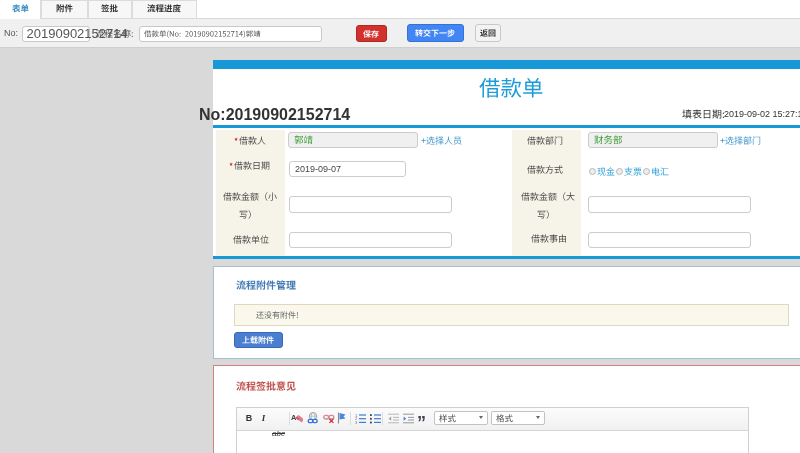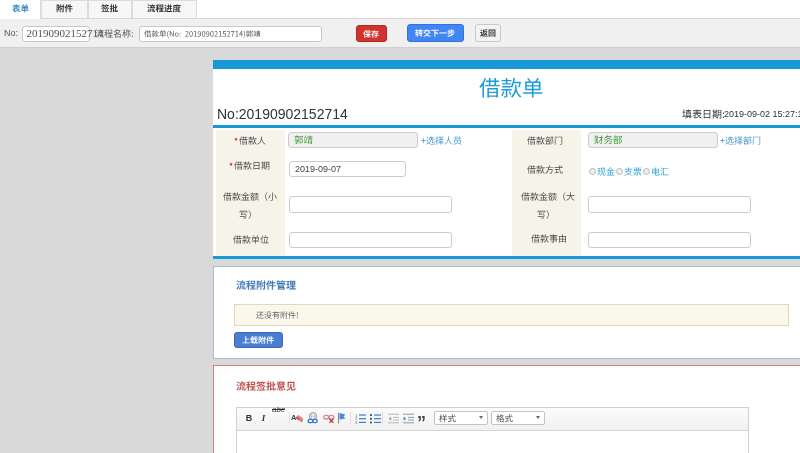--- a/index.html
+++ b/index.html
@@ -27,21 +27,21 @@
     </svg></div>
 <div style="position:absolute;left:147.2px;top:4.4px;line-height:0;z-index:3"><svg width="34.0" height="10.6" style="overflow:visible" fill="#333333">
       <path transform="translate(0.00,7.48) scale(0.008500,-0.008500)" d="M565 356V-46H670V356ZM395 356V264C395 179 382 74 267 -6C294 -23 334 -60 351 -84C487 13 503 151 503 260V356ZM732 356V59C732 -8 739 -30 756 -47C773 -64 800 -72 824 -72C838 -72 860 -72 876 -72C894 -72 917 -67 931 -58C947 -49 957 -34 964 -13C971 7 975 59 977 104C950 114 914 131 896 149C895 104 894 68 892 52C890 37 888 30 885 26C882 24 877 23 872 23C867 23 860 23 856 23C852 23 847 25 846 28C843 31 842 41 842 56V356ZM72 750C135 720 215 669 252 632L322 729C282 766 200 811 138 838ZM31 473C96 446 179 399 218 364L285 464C242 498 158 540 94 564ZM49 3 150 -78C211 20 274 134 327 239L239 319C179 203 102 78 49 3ZM550 825C563 796 576 761 585 729H324V622H495C462 580 427 537 412 523C390 504 355 496 332 491C340 466 356 409 360 380C398 394 451 399 828 426C845 402 859 380 869 361L965 423C933 477 865 559 810 622H948V729H710C698 766 679 814 661 851ZM708 581 758 520 540 508C569 544 600 584 629 622H776Z"></path>
       <path transform="translate(8.50,7.48) scale(0.008500,-0.008500)" d="M570 711H804V573H570ZM459 812V472H920V812ZM451 226V125H626V37H388V-68H969V37H746V125H923V226H746V309H947V412H427V309H626V226ZM340 839C263 805 140 775 29 757C42 732 57 692 63 665C102 670 143 677 185 684V568H41V457H169C133 360 76 252 20 187C39 157 65 107 76 73C115 123 153 194 185 271V-89H301V303C325 266 349 227 361 201L430 296C411 318 328 405 301 427V457H408V568H301V710C344 720 385 733 421 747Z"></path>
       <path transform="translate(17.00,7.48) scale(0.008500,-0.008500)" d="M60 764C114 713 183 640 213 594L305 670C272 715 200 784 146 831ZM698 822V678H584V823H466V678H340V562H466V498C466 474 466 449 464 423H332V308H445C428 251 398 196 345 152C370 136 418 91 435 68C509 130 548 218 567 308H698V83H817V308H952V423H817V562H932V678H817V822ZM584 562H698V423H582C583 449 584 473 584 497ZM277 486H43V375H159V130C117 111 69 74 23 26L103 -88C139 -29 183 37 213 37C236 37 270 6 316 -19C389 -59 475 -70 601 -70C704 -70 870 -64 941 -60C942 -26 962 33 975 65C875 50 712 42 606 42C494 42 402 47 334 86C311 98 292 110 277 120Z"></path>
       <path transform="translate(25.50,7.48) scale(0.008500,-0.008500)" d="M386 629V563H251V468H386V311H800V468H945V563H800V629H683V563H499V629ZM683 468V402H499V468ZM714 178C678 145 633 118 582 96C529 119 485 146 450 178ZM258 271V178H367L325 162C360 120 400 83 447 52C373 35 293 23 209 17C227 -9 249 -54 258 -83C372 -70 481 -49 576 -15C670 -53 779 -77 902 -89C917 -58 947 -10 972 15C880 21 795 33 718 52C793 98 854 159 896 238L821 276L800 271ZM463 830C472 810 480 786 487 763H111V496C111 343 105 118 24 -36C55 -45 110 -70 134 -88C218 76 230 328 230 496V652H955V763H623C613 794 599 829 585 857Z"></path>
     </svg></div>
 <div style="position:absolute;left:0px;top:19px;width:800px;height:29px;background:#f0f0f0;border-bottom:1px solid #cfcfcf;box-sizing:border-box;"></div>
 <div style="position:absolute;top:26.8px;font-size:9px;color:#555;font-weight:normal;line-height:13.5px;white-space:pre;z-index:5;left:4px;">No:</div>
 <div style="position:absolute;left:22px;top:26px;width:68px;height:15.5px;background:#fff;border:1px solid #c8c8c8;border-radius:3px;box-sizing:border-box;"></div>
-<div style="position:absolute;top:27.9px;font-size:11px;color:#555;font-weight:normal;line-height:11.2px;white-space:pre;z-index:6;left:26.5px;font-family:Liberation Serif, serif;">20190902152714</div>
+<div style="position:absolute;top:27.9px;font-size:13px;color:#555;font-weight:normal;line-height:11.2px;white-space:pre;z-index:6;left:26.5px;">20190902152714</div>
 <div style="position:absolute;left:95.0px;top:29.0px;line-height:0;z-index:5"><svg width="38.5" height="11.2" style="overflow:visible" fill="#555">
       <path transform="translate(0.00,7.92) scale(0.009000,-0.009000)" d="M577 361V-37H644V361ZM400 362V259C400 167 387 56 264 -28C281 -39 306 -62 317 -77C452 19 468 148 468 257V362ZM755 362V44C755 -16 760 -32 775 -46C788 -58 810 -63 830 -63C840 -63 867 -63 879 -63C896 -63 916 -59 927 -52C941 -44 949 -32 954 -13C959 5 962 58 964 102C946 108 924 118 911 130C910 82 909 46 907 29C905 13 902 6 897 2C892 -1 884 -2 875 -2C867 -2 854 -2 847 -2C840 -2 834 -1 831 2C826 7 825 17 825 37V362ZM85 774C145 738 219 684 255 645L300 704C264 742 189 794 129 827ZM40 499C104 470 183 423 222 388L264 450C224 484 144 528 80 554ZM65 -16 128 -67C187 26 257 151 310 257L256 306C198 193 119 61 65 -16ZM559 823C575 789 591 746 603 710H318V642H515C473 588 416 517 397 499C378 482 349 475 330 471C336 454 346 417 350 399C379 410 425 414 837 442C857 415 874 390 886 369L947 409C910 468 833 560 770 627L714 593C738 566 765 534 790 503L476 485C515 530 562 592 600 642H945V710H680C669 748 648 799 627 840Z"></path>
       <path transform="translate(9.00,7.92) scale(0.009000,-0.009000)" d="M532 733H834V549H532ZM462 798V484H907V798ZM448 209V144H644V13H381V-53H963V13H718V144H919V209H718V330H941V396H425V330H644V209ZM361 826C287 792 155 763 43 744C52 728 62 703 65 687C112 693 162 702 212 712V558H49V488H202C162 373 93 243 28 172C41 154 59 124 67 103C118 165 171 264 212 365V-78H286V353C320 311 360 257 377 229L422 288C402 311 315 401 286 426V488H411V558H286V729C333 740 377 753 413 768Z"></path>
       <path transform="translate(18.00,7.92) scale(0.009000,-0.009000)" d="M263 529C314 494 373 446 417 406C300 344 171 299 47 273C61 256 79 224 86 204C141 217 197 233 252 253V-79H327V-27H773V-79H849V340H451C617 429 762 553 844 713L794 744L781 740H427C451 768 473 797 492 826L406 843C347 747 233 636 69 559C87 546 111 519 122 501C217 550 296 609 361 671H733C674 583 587 508 487 445C440 486 374 536 321 572ZM773 42H327V271H773Z"></path>
       <path transform="translate(27.00,7.92) scale(0.009000,-0.009000)" d="M512 450C489 325 449 200 392 120C409 111 440 92 453 81C510 168 555 301 582 437ZM782 440C826 331 868 185 882 91L952 113C936 207 894 349 848 460ZM532 838C509 710 467 583 408 496V553H279V731C327 743 372 757 409 772L364 831C292 799 168 770 63 752C71 735 81 710 84 694C124 700 167 707 209 715V553H54V483H200C162 368 94 238 33 167C45 150 63 121 70 103C119 164 169 262 209 362V-81H279V370C311 326 349 270 365 241L409 300C390 325 308 416 279 445V483H398L394 477C412 468 444 449 458 438C494 491 527 560 553 637H653V12C653 -1 649 -5 636 -5C623 -6 579 -6 532 -5C543 -24 554 -56 559 -76C621 -76 664 -74 691 -63C718 -51 728 -30 728 12V637H863C848 601 828 561 810 526L877 510C904 567 934 635 958 697L909 711L898 707H576C586 745 596 784 604 824Z"></path>
       <path transform="translate(36.00,7.92) scale(0.009000,-0.009000)" d="M139 390C175 390 205 418 205 460C205 501 175 530 139 530C102 530 73 501 73 460C73 418 102 390 139 390ZM139 -13C175 -13 205 15 205 56C205 98 175 126 139 126C102 126 73 98 73 56C73 15 102 -13 139 -13Z"></path>
     </svg></div>
 <div style="position:absolute;left:139px;top:26px;width:183px;height:15.5px;background:#fff;border:1px solid #c8c8c8;border-radius:3px;box-sizing:border-box;"></div>
 <div style="position:absolute;left:143.5px;top:30.1px;line-height:0;z-index:6"><svg width="116.6" height="9.4" style="overflow:visible" fill="#555">
       <path transform="translate(0.00,6.60) scale(0.007500,-0.007500)" d="M718 831V714H532V831H459V714H325V649H459V512H284V444H968V512H792V649H933V714H792V831ZM532 649H718V512H532ZM462 134H805V25H462ZM462 194V299H805V194ZM390 363V-83H462V-38H805V-79H880V363ZM264 836C208 684 115 534 16 437C30 420 51 381 58 363C93 399 127 441 160 487V-78H232V600C271 669 307 742 335 815Z"></path>
@@ -88,21 +88,21 @@
       <path transform="translate(8.00,7.04) scale(0.008000,-0.008000)" d="M405 471H581V297H405ZM292 576V193H702V576ZM71 816V-89H196V-35H799V-89H930V816ZM196 77V693H799V77Z"></path>
     </svg></div>
 <div style="position:absolute;left:212.5px;top:59.5px;width:598px;height:9px;background:#1699d6;"></div>
 <div style="position:absolute;left:212.5px;top:68.5px;width:598px;height:190px;background:#fff;"></div>
 <div style="position:absolute;left:212.5px;top:255.5px;width:598px;height:3px;background:#1699d6;"></div>
 <div style="position:absolute;left:478.8px;top:76.8px;line-height:0;z-index:5"><svg width="64.5" height="26.9" style="overflow:visible" fill="#1d9cd9">
       <path transform="translate(0.00,18.92) scale(0.021500,-0.021500)" d="M718 831V714H532V831H459V714H325V649H459V512H284V444H968V512H792V649H933V714H792V831ZM532 649H718V512H532ZM462 134H805V25H462ZM462 194V299H805V194ZM390 363V-83H462V-38H805V-79H880V363ZM264 836C208 684 115 534 16 437C30 420 51 381 58 363C93 399 127 441 160 487V-78H232V600C271 669 307 742 335 815Z"></path>
       <path transform="translate(21.50,18.92) scale(0.021500,-0.021500)" d="M124 219C101 149 67 71 32 17C49 11 78 -3 92 -12C124 44 161 129 187 203ZM376 196C404 145 436 75 450 34L510 62C495 102 461 169 433 219ZM677 516V469C677 331 663 128 484 -31C503 -42 529 -65 542 -81C642 10 694 116 721 217C762 86 825 -21 920 -79C931 -59 954 -31 971 -17C852 47 781 200 745 372C747 406 748 438 748 468V516ZM247 837V745H51V681H247V595H74V532H493V595H318V681H513V745H318V837ZM39 317V253H248V0C248 -10 245 -13 233 -13C222 -14 187 -14 147 -13C156 -32 166 -59 169 -78C226 -78 263 -78 287 -67C312 -56 318 -36 318 -1V253H523V317ZM600 840C580 683 544 531 481 433V457H85V394H481V424C499 413 527 394 540 383C574 439 601 510 624 590H867C853 524 835 452 816 404L878 386C905 452 933 557 952 647L902 662L890 659H642C654 714 665 771 673 829Z"></path>
       <path transform="translate(43.00,18.92) scale(0.021500,-0.021500)" d="M221 437H459V329H221ZM536 437H785V329H536ZM221 603H459V497H221ZM536 603H785V497H536ZM709 836C686 785 645 715 609 667H366L407 687C387 729 340 791 299 836L236 806C272 764 311 707 333 667H148V265H459V170H54V100H459V-79H536V100H949V170H536V265H861V667H693C725 709 760 761 790 809Z"></path>
     </svg></div>
-<div style="position:absolute;top:106.8px;font-size:14px;color:#333;font-weight:normal;line-height:15.0px;white-space:pre;z-index:5;left:217px;">No:20190902152714</div>
+<div style="position:absolute;top:106.8px;font-size:16px;color:#333;font-weight:bold;line-height:15.0px;white-space:pre;z-index:5;left:199px;">No:20190902152714</div>
 <div style="position:absolute;left:682.0px;top:109.3px;line-height:0;z-index:5"><svg width="42.8" height="12.5" style="overflow:visible" fill="#333">
       <path transform="translate(0.00,8.80) scale(0.010000,-0.010000)" d="M699 61C767 20 854 -40 896 -80L946 -28C902 11 814 69 746 107ZM536 107C488 61 394 6 319 -28C334 -42 355 -65 366 -80C441 -44 537 12 600 63ZM611 839C608 812 604 780 598 747H374V685H587L573 619H425V174H335V108H960V174H869V619H640L658 685H933V747H672L691 834ZM491 174V240H800V174ZM491 456H800V396H491ZM491 502V565H800V502ZM491 350H800V288H491ZM34 136 61 61C143 94 245 137 343 179L331 246L225 205V528H340V599H225V828H154V599H40V528H154V178C109 161 67 147 34 136Z"></path>
       <path transform="translate(10.00,8.80) scale(0.010000,-0.010000)" d="M252 -79C275 -64 312 -51 591 38C587 54 581 83 579 104L335 31V251C395 292 449 337 492 385C570 175 710 23 917 -46C928 -26 950 3 967 19C868 48 783 97 714 162C777 201 850 253 908 302L846 346C802 303 732 249 672 207C628 259 592 319 566 385H934V450H536V539H858V601H536V686H902V751H536V840H460V751H105V686H460V601H156V539H460V450H65V385H397C302 300 160 223 36 183C52 168 74 140 86 122C142 142 201 170 258 203V55C258 15 236 -2 219 -11C231 -27 247 -61 252 -79Z"></path>
       <path transform="translate(20.00,8.80) scale(0.010000,-0.010000)" d="M253 352H752V71H253ZM253 426V697H752V426ZM176 772V-69H253V-4H752V-64H832V772Z"></path>
       <path transform="translate(30.00,8.80) scale(0.010000,-0.010000)" d="M178 143C148 76 95 9 39 -36C57 -47 87 -68 101 -80C155 -30 213 47 249 123ZM321 112C360 65 406 -1 424 -42L486 -6C465 35 419 97 379 143ZM855 722V561H650V722ZM580 790V427C580 283 572 92 488 -41C505 -49 536 -71 548 -84C608 11 634 139 644 260H855V17C855 1 849 -3 835 -4C820 -5 769 -5 716 -3C726 -23 737 -56 740 -76C813 -76 861 -75 889 -62C918 -50 927 -27 927 16V790ZM855 494V328H648C650 363 650 396 650 427V494ZM387 828V707H205V828H137V707H52V640H137V231H38V164H531V231H457V640H531V707H457V828ZM205 640H387V551H205ZM205 491H387V393H205ZM205 332H387V231H205Z"></path>
       <path transform="translate(40.00,8.80) scale(0.010000,-0.010000)" d="M139 390C175 390 205 418 205 460C205 501 175 530 139 530C102 530 73 501 73 460C73 418 102 390 139 390ZM139 -13C175 -13 205 15 205 56C205 98 175 126 139 126C102 126 73 98 73 56C73 15 102 -13 139 -13Z"></path>
     </svg></div>
 <div style="position:absolute;top:107.8px;font-size:9px;color:#333;font-weight:normal;line-height:13.5px;white-space:pre;z-index:5;left:724px;">2019-09-02 15:27:14</div>
 <div style="position:absolute;left:212.5px;top:125px;width:598px;height:2.5px;background:#1699d6;"></div>
 <div style="position:absolute;left:215.5px;top:129.5px;width:69px;height:126px;background:#f6f4e8;"></div>
@@ -249,21 +249,21 @@
       <path transform="translate(10.00,8.80) scale(0.010000,-0.010000)" d="M570 711H804V573H570ZM459 812V472H920V812ZM451 226V125H626V37H388V-68H969V37H746V125H923V226H746V309H947V412H427V309H626V226ZM340 839C263 805 140 775 29 757C42 732 57 692 63 665C102 670 143 677 185 684V568H41V457H169C133 360 76 252 20 187C39 157 65 107 76 73C115 123 153 194 185 271V-89H301V303C325 266 349 227 361 201L430 296C411 318 328 405 301 427V457H408V568H301V710C344 720 385 733 421 747Z"></path>
       <path transform="translate(20.00,8.80) scale(0.010000,-0.010000)" d="M412 268C443 208 479 127 492 78L593 120C578 168 539 246 506 304ZM162 246C199 191 241 116 258 70L360 118C342 165 297 236 258 289ZM487 649C388 534 199 444 26 397C52 371 80 332 95 304C160 325 225 352 288 383V319H700V386C764 354 832 328 899 311C915 340 947 384 971 407C818 437 654 505 565 583L582 601L560 612C578 630 595 651 612 675H668C696 635 724 588 736 557L851 581C839 607 817 643 793 675H941V770H668C678 790 687 810 694 830L581 858C560 798 524 737 481 694V770H264L287 829L176 858C144 761 88 662 25 600C53 586 102 556 124 537C155 574 188 622 217 675H228C250 635 272 588 281 557L388 588C380 612 365 644 347 675H461L460 674C481 662 516 640 540 622ZM642 418H352C406 449 456 483 501 522C541 484 589 449 642 418ZM735 299C704 211 658 112 611 41H64V-65H937V41H739C776 111 815 194 843 269Z"></path>
       <path transform="translate(30.00,8.80) scale(0.010000,-0.010000)" d="M162 850V659H39V548H162V372L26 342L57 227L162 254V45C162 31 156 26 142 26C130 26 88 26 48 27C63 -3 78 -51 81 -82C152 -82 200 -79 234 -60C268 -43 279 -13 279 44V285L389 315L375 424L279 400V548H378V659H279V850ZM420 -83C439 -64 473 -43 642 32C634 59 626 108 624 142L526 103V424H634V535H526V830H406V106C406 63 386 35 366 21C385 -1 411 -53 420 -83ZM874 643C850 606 817 565 783 526V829H661V97C661 -32 688 -72 777 -72C793 -72 839 -72 855 -72C939 -72 964 -8 974 153C941 160 892 184 864 206C862 79 859 43 843 43C835 43 807 43 801 43C786 43 783 50 783 97V376C841 429 907 498 962 560Z"></path>
       <path transform="translate(40.00,8.80) scale(0.010000,-0.010000)" d="M286 151V45C286 -50 316 -79 443 -79C469 -79 578 -79 606 -79C699 -79 731 -51 744 62C713 68 666 83 642 99C637 28 631 17 594 17C566 17 477 17 457 17C411 17 402 20 402 47V151ZM728 132C775 76 825 -1 843 -51L947 -4C925 48 872 121 824 174ZM163 165C137 105 90 37 39 -6L138 -65C191 -16 232 57 263 121ZM294 313H709V270H294ZM294 426H709V384H294ZM180 501V195H436L394 155C450 129 519 86 552 56L625 130C600 150 560 175 519 195H828V501ZM370 701H630C624 680 613 654 603 631H398C392 652 381 679 370 701ZM424 840 441 794H115V701H331L257 686C264 670 272 650 277 631H67V538H936V631H725L757 686L675 701H883V794H571C563 817 552 842 541 862Z"></path>
       <path transform="translate(50.00,8.80) scale(0.010000,-0.010000)" d="M155 804V224H280V682H713V224H844V804ZM428 607C419 290 415 103 33 13C59 -13 90 -60 103 -92C333 -31 443 67 498 203V86C498 -28 535 -60 655 -60C680 -60 783 -60 810 -60C918 -60 950 -19 964 149C932 157 880 175 855 195C850 68 843 50 800 50C774 50 690 50 669 50C624 50 616 54 616 88V307H529C547 395 552 495 555 607Z"></path>
     </svg></div>
 <div style="position:absolute;left:235.7px;top:407px;width:513.5px;height:146px;background:#fff;border:1px solid #d0d0d0;box-sizing:border-box;"></div>
 <div style="position:absolute;left:236.7px;top:408px;width:511.5px;height:23px;background:linear-gradient(#fcfcfc,#f1f1f1);border-bottom:1px solid #d5d5d5;box-sizing:border-box;"></div>
 <div style="position:absolute;top:412.2px;font-size:9px;color:#333;font-weight:bold;line-height:13.5px;white-space:pre;z-index:6;left:249px;transform:translateX(-50%);">B</div>
 <div style="position:absolute;top:412.2px;font-size:9px;color:#333;font-weight:bold;line-height:13.5px;white-space:pre;z-index:6;font-style:italic;font-family:'Liberation Serif',serif;left:263.5px;transform:translateX(-50%);">I</div>
-<div style="position:absolute;top:404px;font-size:8px;color:#333;font-weight:normal;line-height:12.0px;white-space:pre;z-index:6;text-decoration:line-through;left:278.5px;transform:translateX(-50%);font-style:italic;">abc</div>
+<div style="position:absolute;top:428px;font-size:8px;color:#333;font-weight:normal;line-height:12.0px;white-space:pre;z-index:6;text-decoration:line-through;left:278.5px;transform:translateX(-50%);font-style:italic;">abc</div>
 <div style="position:absolute;left:288.5px;top:411.5px;width:1px;height:13px;background:#ddd;"></div>
 <svg style="position:absolute;left:291px;top:412.5px;z-index:6" width="12" height="11" viewBox="0 0 12 11">
     <text x="0" y="6.5" font-family="Liberation Sans" font-size="7.5" font-weight="bold" fill="#444">A</text>
     <rect x="5.2" y="3.4" width="7.5" height="4" rx="0.8" transform="rotate(38 8.5 5.5)" fill="#e2808a"></rect>
     <rect x="5.0" y="5.6" width="3.8" height="2" transform="rotate(38 8.5 5.5)" fill="#ca5868"></rect>
   </svg>
 <svg style="position:absolute;left:306.5px;top:412px;z-index:6" width="12" height="12" viewBox="0 0 12 12">
     <circle cx="6" cy="4.2" r="3.7" fill="#f2f4f5" stroke="#9aa2a8" stroke-width="1"></circle>
     <ellipse cx="6" cy="4.2" rx="1.8" ry="3.7" fill="none" stroke="#aab2b8" stroke-width="0.7"></ellipse>
     <line x1="2.4" y1="4.2" x2="9.6" y2="4.2" stroke="#aab2b8" stroke-width="0.7"></line>

